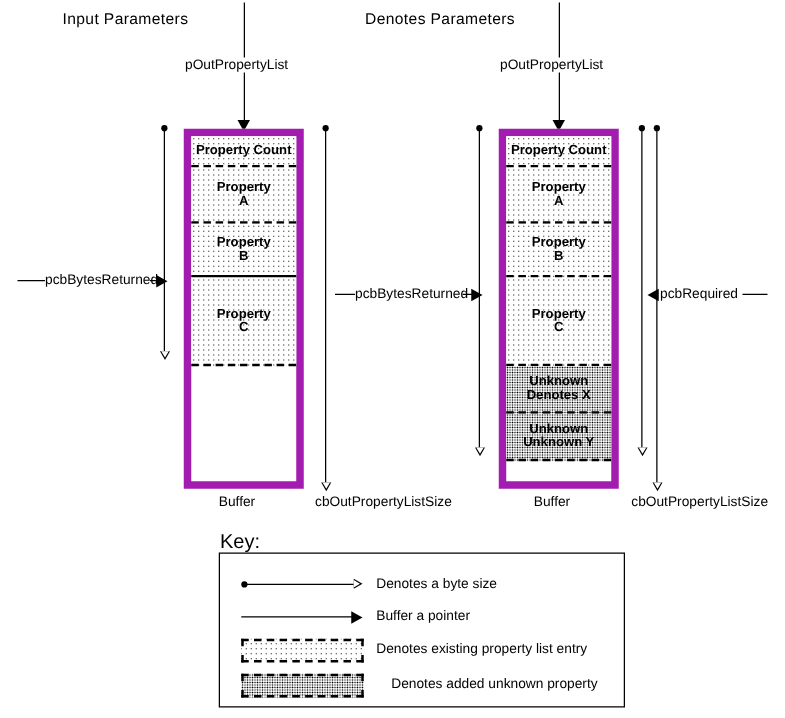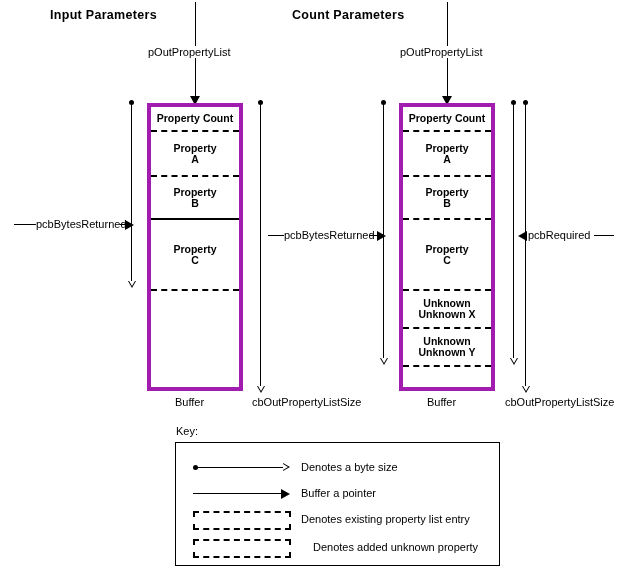--- a/index.html
+++ b/index.html
@@ -1,23 +1,23 @@
 <!DOCTYPE html>
 <html><head>
 <meta charset="utf-8">
 <style>
   html,body{margin:0;padding:0;background:#ffffff;}
   body{width:628px;height:574px;position:relative;overflow:hidden;
        font-family:"Liberation Sans","DejaVu Sans",sans-serif;color:#000;}
   .abs{position:absolute;}
-  .hdr{font-size:12.5px;font-weight:bold;letter-spacing:.3px;white-space:nowrap;}
+  .hdr{font-size:12.5px;font-weight:normal;letter-spacing:.3px;white-space:nowrap;}
   .lbl{font-size:11px;white-space:nowrap;}
 
   
-  .buffer{position:absolute;border:4px solid #a21caf;background:#fff;box-sizing:border-box;}
+  .buffer{position:absolute;border:6px solid #a21caf;background:#fff;box-sizing:border-box;}
 
   
   .cell{position:absolute;box-sizing:border-box;left:0;right:0;
         display:flex;align-items:center;justify-content:center;
         font-size:10.5px;font-weight:bold;line-height:11px;text-align:center;}
   .cell span{display:block;}
   
   .fill-existing{
     background-color:#ffffff;
     background-image:radial-gradient(#000 0.6px, transparent 0.7px);
@@ -64,21 +64,21 @@
 
   
   #key-box{position:absolute;border:1px solid #000;background:#fff;box-sizing:border-box;}
   .key-row-label{position:absolute;font-size:11px;white-space:nowrap;}
   .swatch{position:absolute;border:2px dashed #000;box-sizing:border-box;}
 </style>
 </head>
 <body>
 
 <div class="abs hdr" style="left:50px;top:8px;">Input Parameters</div>
-<div class="abs hdr" style="left:292px;top:8px;">Count Parameters</div>
+<div class="abs hdr" style="left:292px;top:8px;">Denotes Parameters</div>
 
 <div>
 
   <div class="vline" style="left:195px;top:2px;height:95px;"></div>
   <div class="ah-down" style="left:190px;top:96px;"></div>
   <div class="abs lbl" style="left:146px;top:46px;background:#fff;padding:0 2px;">pOutPropertyList</div>
 
   <div class="buffer" id="in-buffer" style="left:147px;top:103px;width:96px;height:288px;">
 
     <div class="cell fill-existing bdr-dash-b" style="top:0px;height:25px;">
@@ -157,21 +157,21 @@
     <div class="cell fill-existing bdr-dash-b" style="top:113px;height:71px;">
       <span class="txt">
         <span>Property</span>
         <span>C</span>
       </span>
     </div>
 
     <div class="cell fill-unknown bdr-dash-b" style="top:184px;height:38px;">
       <span class="txt">
         <span>Unknown</span>
-        <span>Unknown X</span>
+        <span>Denotes X</span>
       </span>
     </div>
 
     <div class="cell fill-unknown bdr-dash-b" style="top:222px;height:38px;">
       <span class="txt">
         <span>Unknown</span>
         <span>Unknown Y</span>
       </span>
     </div>
   </div>
@@ -194,21 +194,21 @@
   <div class="hline" style="left:594px;top:235px;width:20px;"></div>
 
   <div class="dot" style="left:523px;top:100px;"></div>
   <div class="vline" style="left:525px;top:103px;height:283px;"></div>
   <div class="ah-down-open" style="left:522px;top:386px;"></div>
 
   <div class="abs lbl" style="left:427px;top:396px;">Buffer</div>
   <div class="abs lbl" style="left:505px;top:396px;">cbOutPropertyListSize</div>
 </div>
 
-<div class="abs lbl" style="left:176px;top:425px;font-size:11px;">Key:</div>
+<div class="abs lbl" style="left:176px;top:425px;font-size:16px;">Key:</div>
 
 <div id="key-box" style="left:175px;top:442px;width:325px;height:124px;">
 
   <div>
     <div class="dot" style="left:17px;top:22px;"></div>
     <div class="hline" style="left:20px;top:24px;width:87px;"></div>
     <div class="ah-right-open" style="left:107px;top:20px;"></div>
     <div class="key-row-label" style="left:125px;top:18px;">Denotes a byte size</div>
   </div>
 

